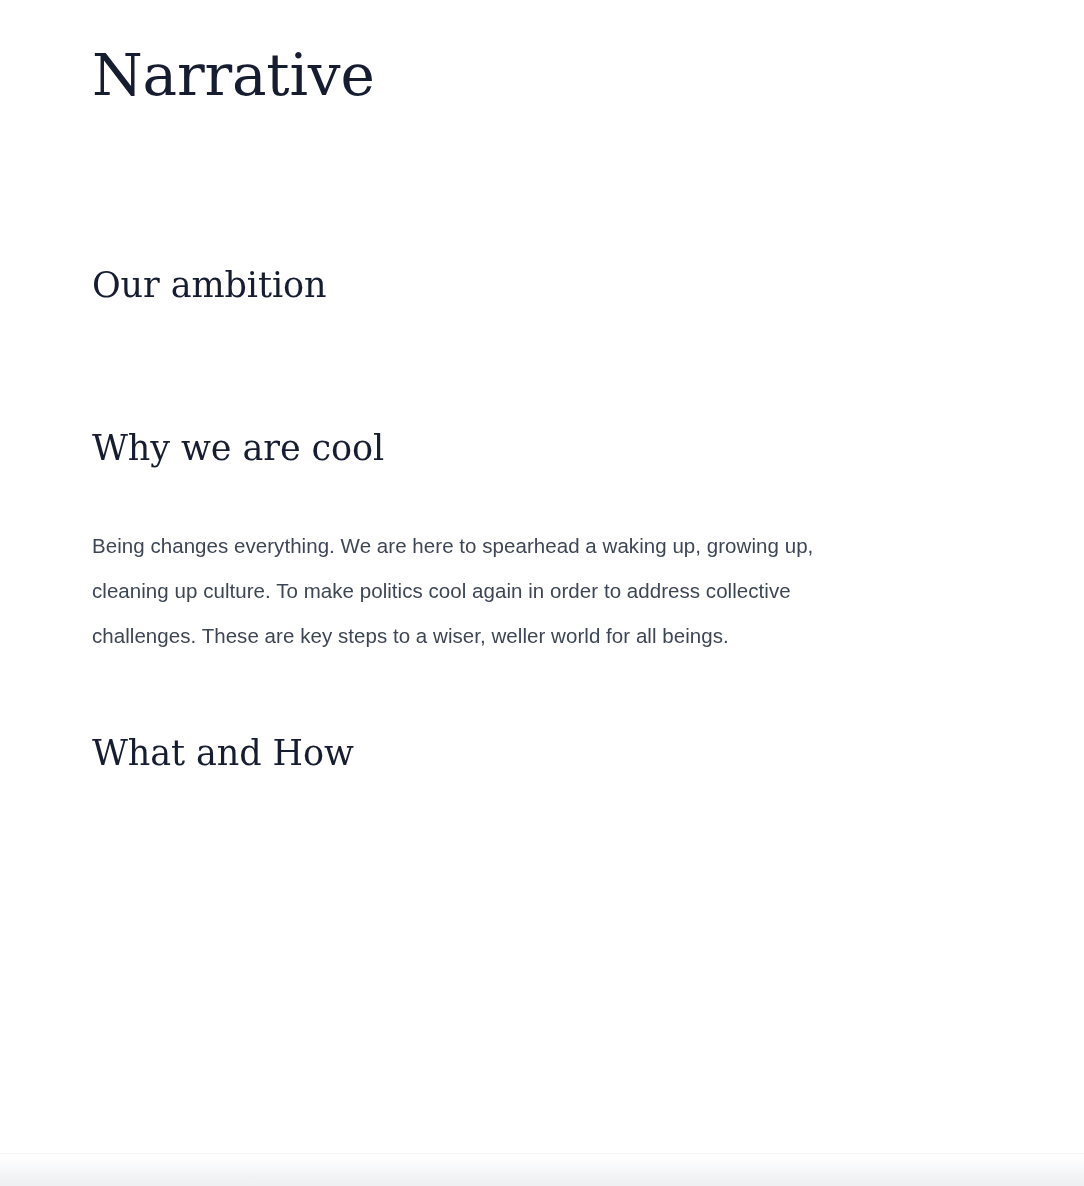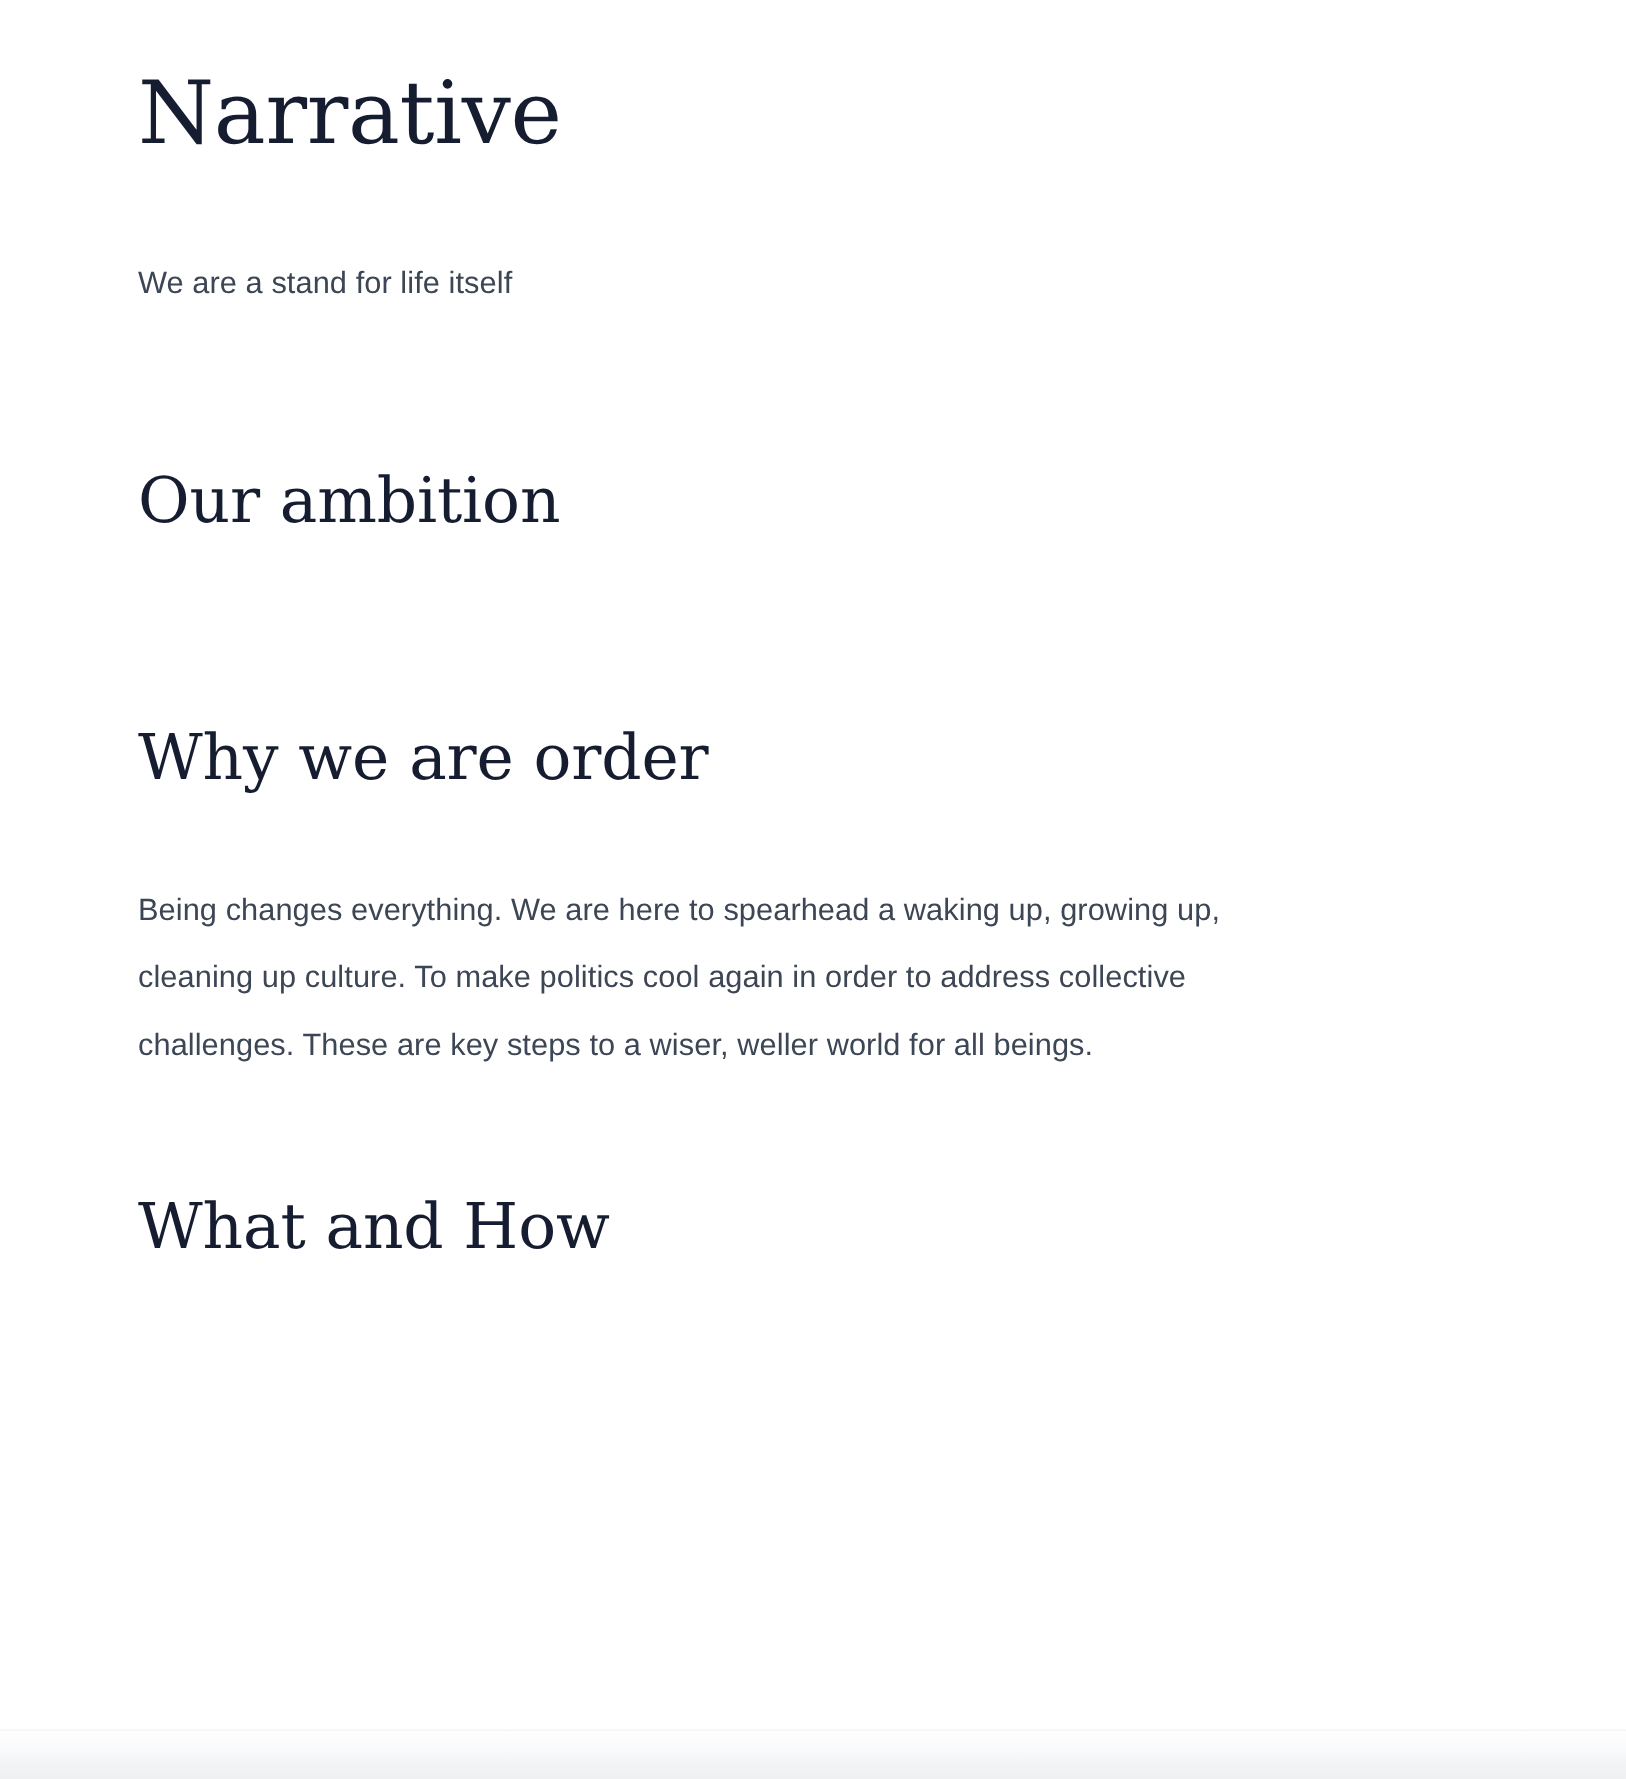--- a/index.html
+++ b/index.html
@@ -42,21 +42,21 @@
     line-height: 1.15;
     color: #161d30;
     letter-spacing: -0.2px;
     margin: 0;
     padding-top: 42px;
   }
 
   
   .section-heading {
     font-family: "DejaVu Serif", "Liberation Serif", serif;
-    font-size: 42px;
+    font-size: 35px;
     font-weight: 400;
     line-height: 1.2;
     color: #161d30;
     letter-spacing: -0.1px;
     margin: 0;
   }
 
   
   .para {
     font-family: "Liberation Sans", sans-serif;
@@ -109,35 +109,34 @@
 </head>
 <body>
 
 <div class="page">
   <div class="doc-body">
 
     <h1 class="doc-title">Narrative</h1>
 
     <div class="gap-title-to-first"></div>
 
-    <p class="para">We are a stand for life itself</p>
 
     <div class="gap-para"></div>
 
 
     <div class="gap-para-to-head"></div>
 
     <h2 class="section-heading">Our ambition</h2>
 
     <div class="gap-head-to-para"></div>
 
 
     <div class="gap-para-to-head-2"></div>
 
-    <h2 class="section-heading">Why we are order</h2>
+    <h2 class="section-heading">Why we are cool</h2>
 
     <div class="gap-head-to-para-2"></div>
 
     <p class="para">Being changes everything. We are here to spearhead a waking up, growing up, cleaning up culture. To make politics cool again in order to address collective challenges. These are key steps to a wiser, weller world for all beings.</p>
 
     <div class="gap-para-to-head-3"></div>
 
     <h2 class="section-heading">What and How</h2>
 
     <div class="gap-head-to-para-3"></div>

